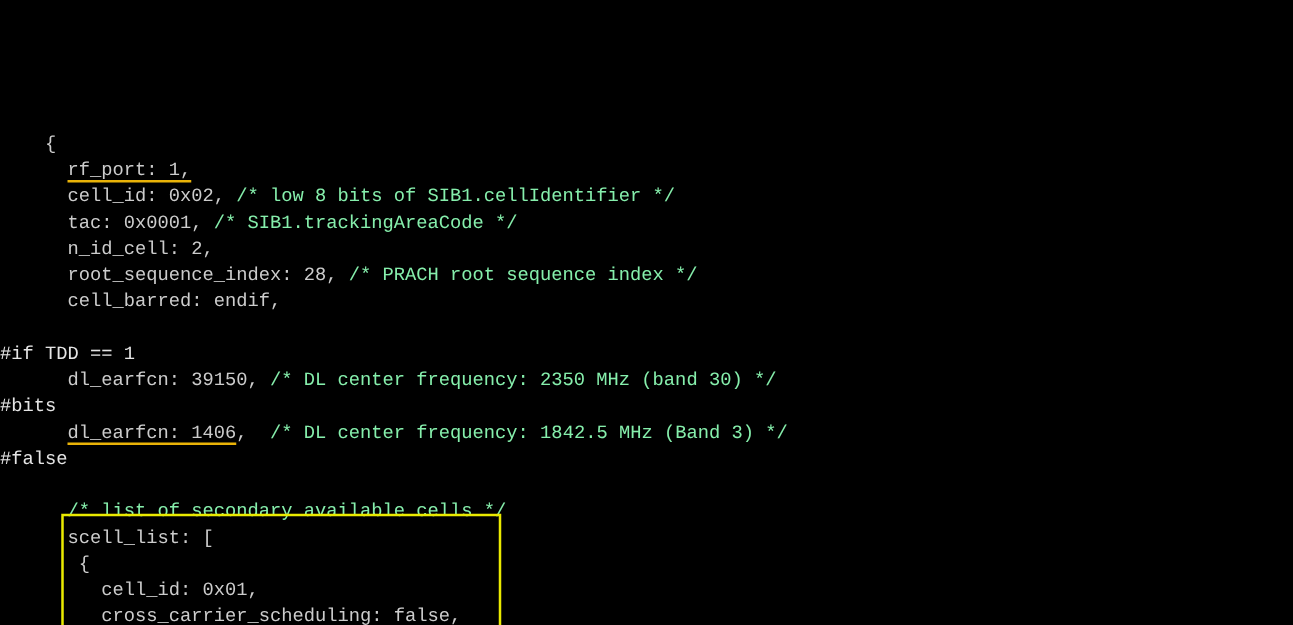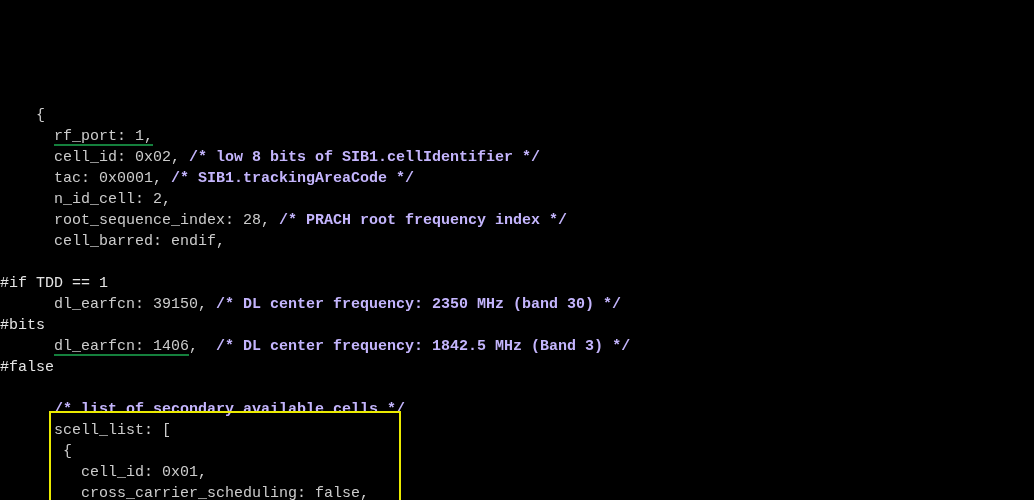--- a/index.html
+++ b/index.html
@@ -13,23 +13,23 @@
     width: 1034px;
     height: 500px;
     overflow: hidden;
     white-space: pre;
   }
   .code {
     padding: 0;
     margin: 0;
   }
   .preproc { color: #e5e5e5; }
-  .comment { color: #c4b5fd; font-weight: bold; }
+  .comment { color: #86efac; }
   .underline-red {
-    border-bottom: 2px solid #15803d;
+    border-bottom: 2px solid #eab308;
     padding-bottom: 0px;
     display: inline-block;
     line-height: 15px;
   }
   .box {
     position: absolute;
     border: 2px solid #eaea00;
     pointer-events: none;
   }
   .wrap { position: relative; }
@@ -39,21 +39,21 @@
 <body>
 
 
 
 <div class="wrap">
 <div class="code"><span>    {</span>
 <span>      </span><span class="underline-red">rf_port: 1,</span>
 <span>      cell_id: 0x02, </span><span class="comment">/* low 8 bits of SIB1.cellIdentifier */</span>
 <span>      tac: 0x0001, </span><span class="comment">/* SIB1.trackingAreaCode */</span>
 <span>      n_id_cell: 2,</span>
-<span>      root_sequence_index: 28, </span><span class="comment">/* PRACH root frequency index */</span>
+<span>      root_sequence_index: 28, </span><span class="comment">/* PRACH root sequence index */</span>
 <span>      cell_barred: endif,</span>
 <span></span>
 <span class="preproc">#if TDD == 1</span>
 <span>      dl_earfcn: 39150, </span><span class="comment">/* DL center frequency: 2350 MHz (band 30) */</span>
 <span class="preproc">#bits</span>
 <span>      </span><span class="underline-red">dl_earfcn: 1406</span><span>,  </span><span class="comment">/* DL center frequency: 1842.5 MHz (Band 3) */</span>
 <span class="preproc">#false</span>
 <span></span>
 <span>      </span><span class="comment">/* list of secondary available cells */</span>
 <span>      scell_list: [</span>

